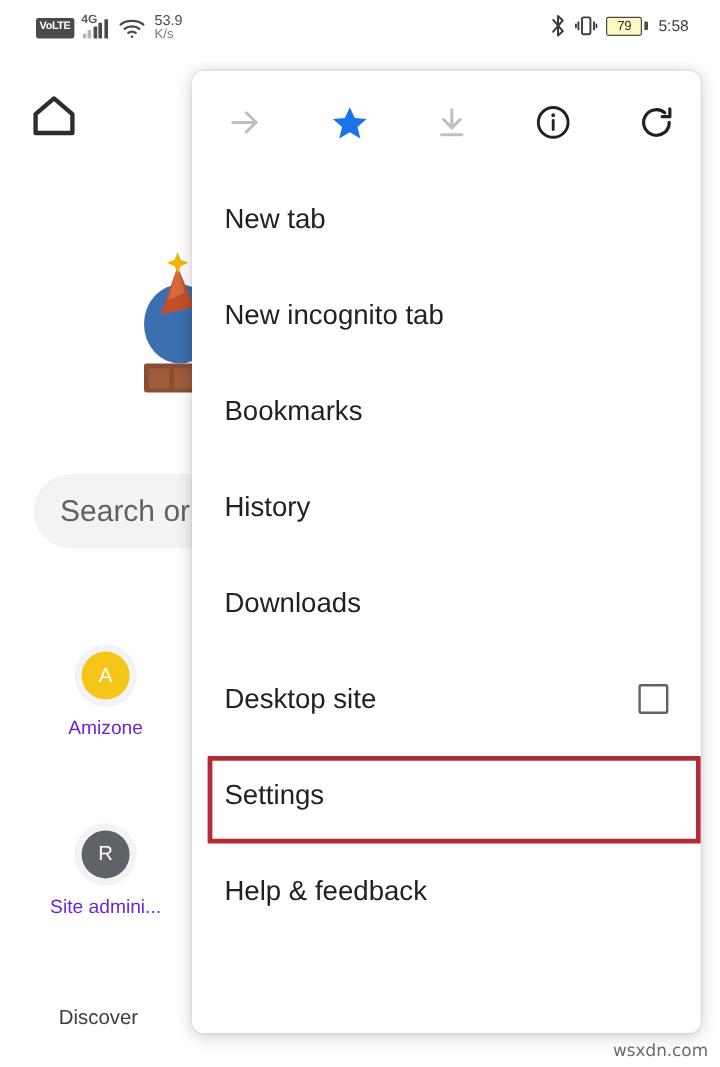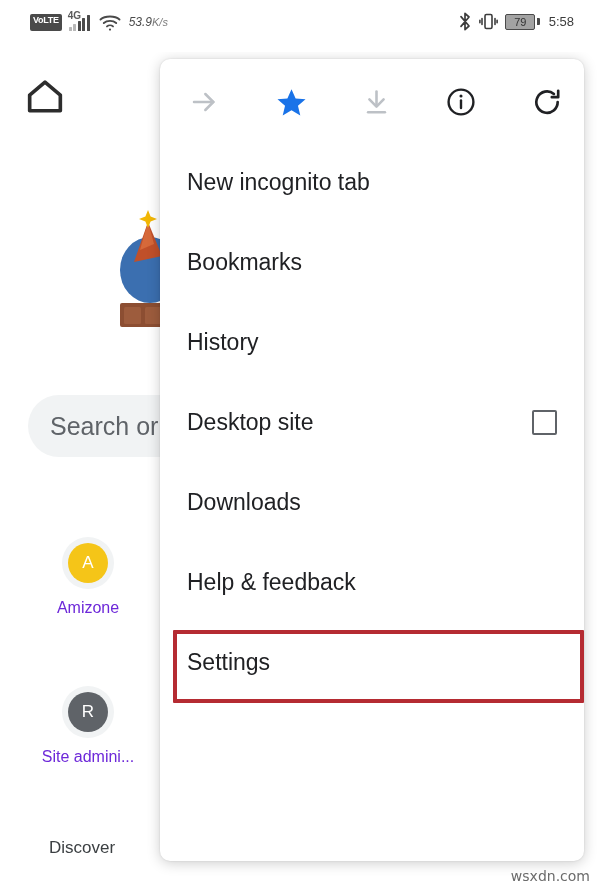--- a/index.html
+++ b/index.html
@@ -73,44 +73,43 @@
   .bars i { width: 3px; background: #4a4a4a; display: block; border-radius: 0.5px; }
   .bars i.b1 { height: 4px; background: #b8b8b8; }
   .bars i.b2 { height: 7px; background: #b8b8b8; }
   .bars i.b3 { height: 10px; }
   .bars i.b4 { height: 13px; }
   .bars i.b5 { height: 16px; }
 
   .wifi-icon { width: 24px; height: 20px; }
   .speed-box {
     display: flex;
-    align-items: center;
+    flex-direction: column;
     line-height: 12px;
     margin-left: 1px;
-    font-style: italic;
   }
   .speed-val { font-size: 12px; color: #4a4a4a; }
   .speed-unit { font-size: 11px; color: #7a7a7a; }
 
   .bt-icon { width: 14px; height: 21px; }
   .vib-icon { width: 19px; height: 21px; }
 
   .battery {
     position: relative;
     display: flex;
     align-items: center;
   }
   .batt-body {
     width: 30px; height: 16px;
     border: 1.6px solid #4a4a4a;
     border-radius: 2px;
     display: flex;
     align-items: center;
     justify-content: center;
-    background: #a3a3a3;
+    background: #fef9c3;
   }
   .batt-num { font-size: 11px; color: #333; font-weight: 500; letter-spacing: -0.3px; }
   .batt-tip {
     width: 3px; height: 7px;
     background: #4a4a4a;
     border-radius: 0 1px 1px 0;
     margin-left: 1.5px;
   }
   .clock { font-size: 13px; color: #3c3c3c; margin-left: 2px; }
 
@@ -408,49 +407,52 @@
       <span class="hdr-btn" id="btn-reload">
         <svg viewBox="0 0 24 24" width="32" height="32" fill="none" stroke="#202124" stroke-width="2" stroke-linecap="round">
           <path d="M20 12 A8 8 0 1 1 17.2 6"></path>
           <path d="M20.4 3.6 L20.4 8.4 L15.6 8.4" stroke-linejoin="round"></path>
         </svg>
       </span>
     </div>
 
     <div class="menu-list">
 
+      <div class="menu-item">
+        <span class="mi-label">New tab</span>
+      </div>
 
       <div class="menu-item">
         <span class="mi-label">New incognito tab</span>
       </div>
 
       <div class="menu-item">
         <span class="mi-label">Bookmarks</span>
       </div>
 
 
       <div class="menu-item">
         <span class="mi-label">History</span>
+      </div>
+
+      <div class="menu-item">
+        <span class="mi-label">Downloads</span>
       </div>
 
       <div class="menu-item">
         <span class="mi-label">Desktop site</span>
         <span class="mi-checkbox"></span>
       </div>
 
       <div class="menu-item">
-        <span class="mi-label">Downloads</span>
+        <span class="mi-label">Settings</span>
       </div>
 
       <div class="menu-item">
         <span class="mi-label">Help &amp; feedback</span>
-      </div>
-
-      <div class="menu-item">
-        <span class="mi-label">Settings</span>
       </div>
     </div>
 
     <div id="desktop-site-highlight"></div>
   </div>
 
   <span id="watermark">wsxdn.com</span>
 </div>
 
 </body></html>

